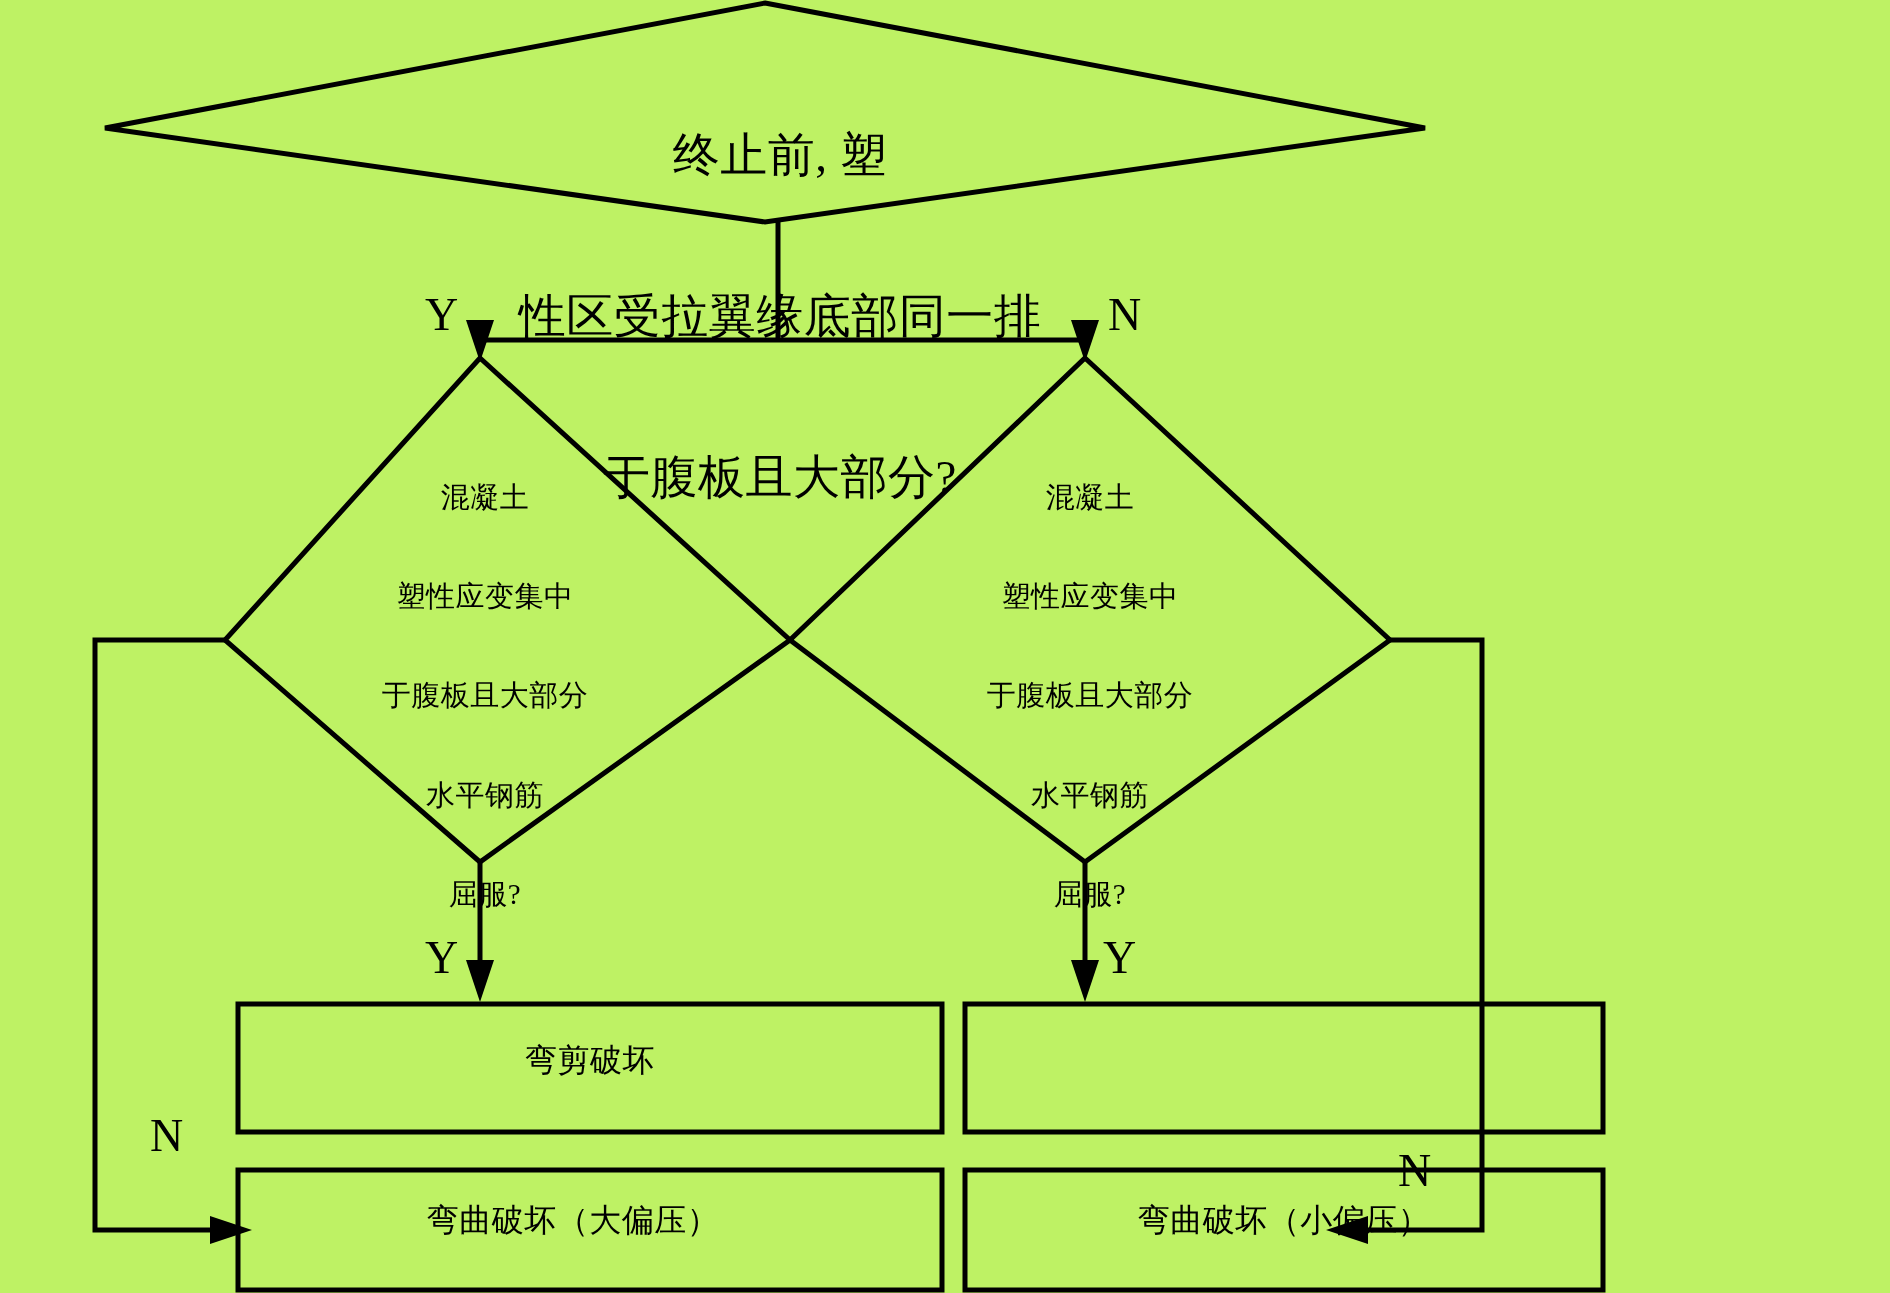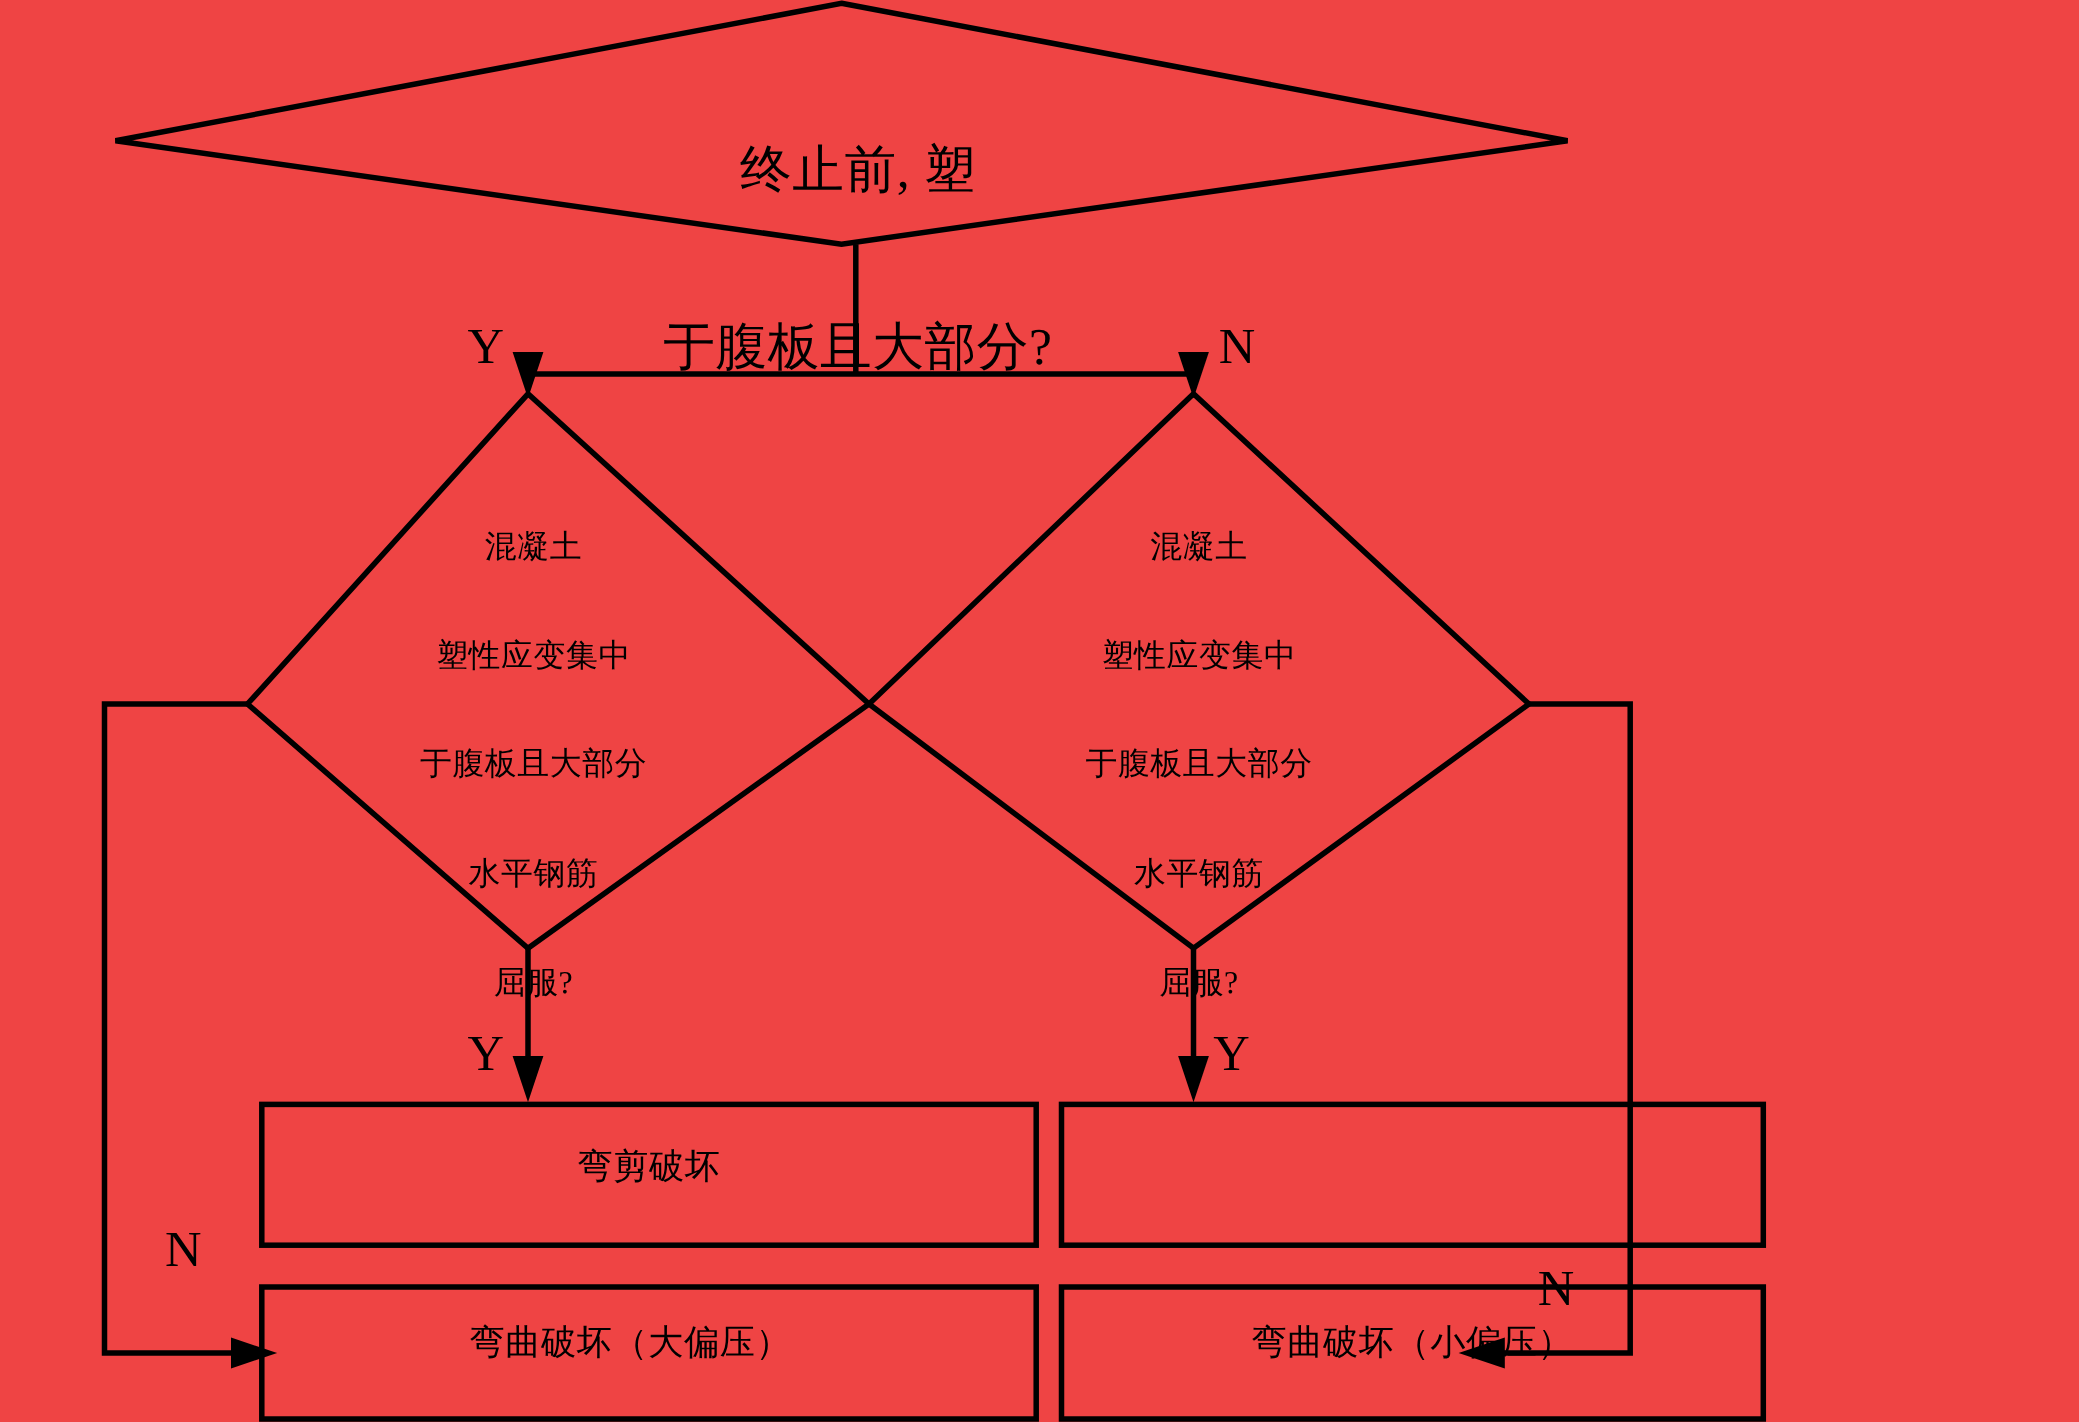--- a/index.html
+++ b/index.html
@@ -4,21 +4,21 @@
 <style>
   html, body {
     margin: 0;
     padding: 0;
     background: #ffffff;
   }
   #canvas {
     position: relative;
     width: 1890px;
     height: 1293px;
-    background: #ef4444;
+    background: #bef264;
     font-family: "Liberation Serif", "DejaVu Serif", serif;
     overflow: hidden;
   }
   #flow-svg {
     position: absolute;
     left: 0;
     top: 0;
     width: 1890px;
     height: 1293px;
   }
@@ -114,20 +114,21 @@
 
     <rect class="shape-line" x="238" y="1004" width="704" height="128"></rect>
     <rect class="shape-line" x="965" y="1004" width="638" height="128"></rect>
     <rect class="shape-line" x="238" y="1170" width="704" height="120"></rect>
     <rect class="shape-line" x="965" y="1170" width="638" height="120"></rect>
 
   </svg>
 
   <div class="node-text diamond-top-text" style="left:430px; top:22px; width:700px;">
     <div>终止前, 塑</div>
+    <div>性区受拉翼缘底部同一排</div>
     <div>于腹板且大部分?</div>
   </div>
 
   <div class="node-text diamond-sub-text" style="left:255px; top:415px; width:460px;">
     <div>混凝土</div>
     <div>塑性应变集中</div>
     <div>于腹板且大部分</div>
     <div>水平钢筋</div>
     <div>屈服?</div>
   </div>

